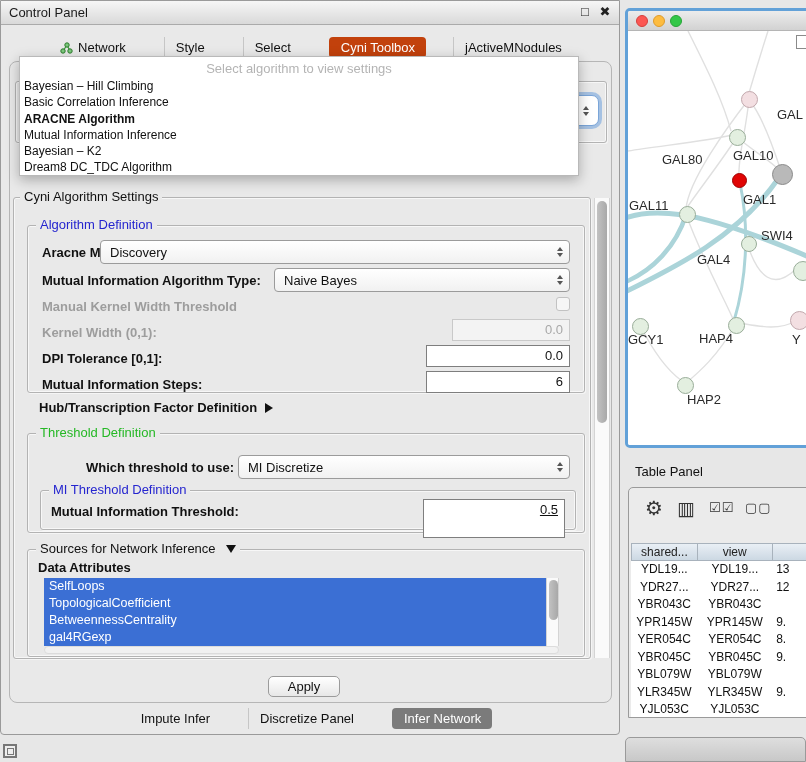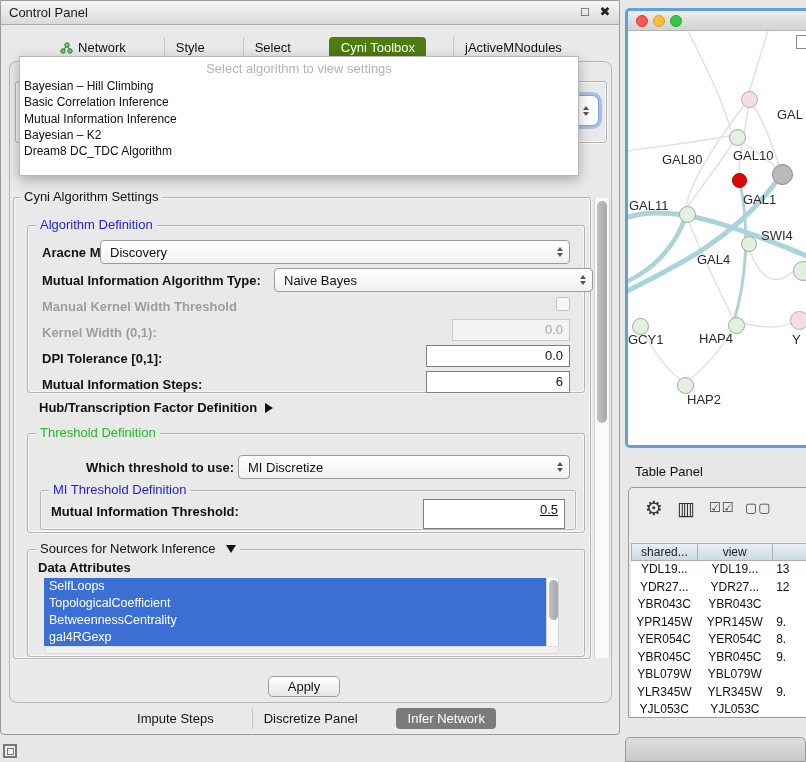--- a/index.html
+++ b/index.html
@@ -15,21 +15,21 @@
             background:linear-gradient(#f6f6f6,#d9d9d9);border-bottom:1px solid #aaa;
             display:flex;align-items:center;}
   .titlebar .t{font-size:13px;color:#1a1a1a;margin-left:8px;}
   .wbtn{position:absolute;top:3px;font-size:13px;color:#222;width:16px;text-align:center;cursor:default;}
 
   
   .tabstrip{position:absolute;left:0;width:620px;display:flex;justify-content:center;align-items:center;gap:27px;}
   .tab{height:21px;line-height:21px;padding:0 11px;font-size:13px;color:#111;
        display:flex;align-items:center;gap:5px;border-left:1px solid #c6c6c6;white-space:nowrap;}
   .tab.first{border-left:none;}
-  .tab.sel{background:#4d7c0f;color:#fff;border-radius:4px;border-left-color:transparent;}
+  .tab.sel{background:#c2410c;color:#fff;border-radius:4px;border-left-color:transparent;}
   .tab.sel2{background:#7b7b7b;color:#fff;border-radius:4px;border-left-color:transparent;}
 
   .content-outline{position:absolute;left:8px;top:60px;width:603px;height:642px;
                    border:1px solid #b6b6b6;border-radius:8px;}
 
   
   .grp{position:absolute;border:1px solid #b3b3b3;border-radius:3px;
        box-shadow:inset 0 0 0 1px rgba(255,255,255,.65),1px 1px 0 rgba(255,255,255,.55);}
   .gtitle{position:absolute;top:-9px;left:8px;background:#e9e9e9;padding:0 4px;font-size:13px;
           color:#111;white-space:nowrap;display:flex;align-items:center;gap:6px;}
@@ -155,20 +155,21 @@
       <span class="stepper" style="margin-right:9px;">
         <span class="tri-up"></span>
           <span class="tri-dn"></span>
       </span>
     </div>
 
     <div class="popup">
       <div class="pplace">Select algorithm to view settings</div>
       <div class="pitem">Bayesian – Hill Climbing</div>
       <div class="pitem">Basic Correlation Inference</div>
+      <div class="pitem bold">ARACNE Algorithm</div>
       <div class="pitem">Mutual Information Inference</div>
       <div class="pitem">Bayesian – K2</div>
       <div class="pitem">Dream8 DC_TDC Algorithm</div>
     </div>
 
     <div class="grp" style="left:12px;top:196px;width:578px;height:462px;">
       <span class="gtitle" style="left:6px;">Cyni Algorithm Settings</span>
     </div>
 
     <div class="sbtrack" style="left:593px;top:197px;width:16px;height:460px;">
@@ -181,21 +182,21 @@
       <span class="lbl" style="left:14px;top:19px;">Aracne Mode:</span>
       <div class="combo" style="left:72px;top:14px;width:470px;height:24px;">
         <span class="ctext">Discovery</span>
         <span class="stepper">
             <span class="tri-up"></span>
             <span class="tri-dn"></span>
           </span>
       </div>
 
       <span class="lbl" style="left:14px;top:47px;">Mutual Information Algorithm Type:</span>
-      <div class="combo" style="left:246px;top:42px;width:319px;height:24px;">
+      <div class="combo" style="left:246px;top:42px;width:296px;height:24px;">
         <span class="ctext">Naive Bayes</span>
         <span class="stepper">
             <span class="tri-up"></span>
             <span class="tri-dn"></span>
           </span>
       </div>
 
       <span class="lbl dis" style="left:14px;top:73px;">Manual Kernel Width Threshold</span>
       <span class="chk" style="left:528px;top:71px;"></span>
 
@@ -222,21 +223,21 @@
         <span class="ctext">MI Discretize</span>
         <span class="stepper">
             <span class="tri-up"></span>
             <span class="tri-dn"></span>
           </span>
       </div>
 
       <div class="grp" style="left:12px;top:56px;width:536px;height:40px;">
         <span class="gtitle blue">MI Threshold Definition</span>
         <span class="lbl" style="left:10px;top:13px;">Mutual Information Threshold:</span>
-        <div class="tfield" style="left:382px;top:8px;width:142px;height:30px;line-height:20px;text-decoration:underline;">0.5</div>
+        <div class="tfield" style="left:382px;top:8px;width:142px;height:39px;line-height:20px;text-decoration:underline;">0.5</div>
       </div>
     </div>
 
     <div class="grp" style="left:26px;top:548px;width:558px;height:108px;">
       <span class="gtitle">
         <span>Sources for Network Inference</span>
         <span class="tri-down"></span>
       </span>
 
       <span class="lbl" style="left:10px;top:10px;">Data Attributes</span>
@@ -250,21 +251,21 @@
       <div class="sbtrack" style="left:518px;top:28px;width:13px;height:68px;">
         <div class="sbthumb" style="top:2px;height:40px;left:1.5px;width:9px;"></div>
       </div>
       <div class="hscroll" style="left:16px;top:96px;width:515px;height:8px;"></div>
     </div>
 
     <div class="btn" style="left:267px;top:675px;width:72px;height:21px;line-height:19px;">Apply</div>
 
     <div class="tabstrip" style="top:707px;">
       <div class="tab first">
-        <span>Impute Steps</span>
+        <span>Impute Infer</span>
       </div>
       <div class="tab">
         <span>Discretize Panel</span>
       </div>
       <div class="tab sel2">
         <span>Infer Network</span>
       </div>
     </div>
   </div>
 

